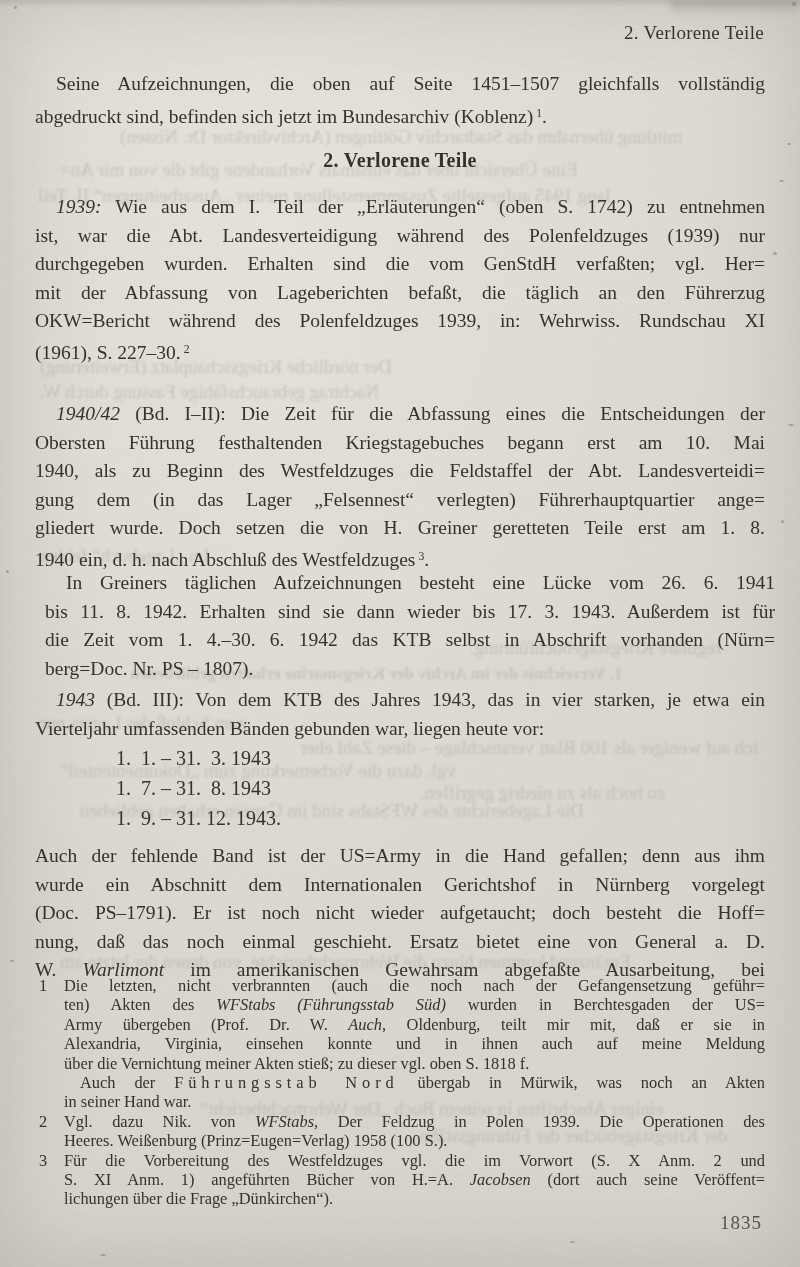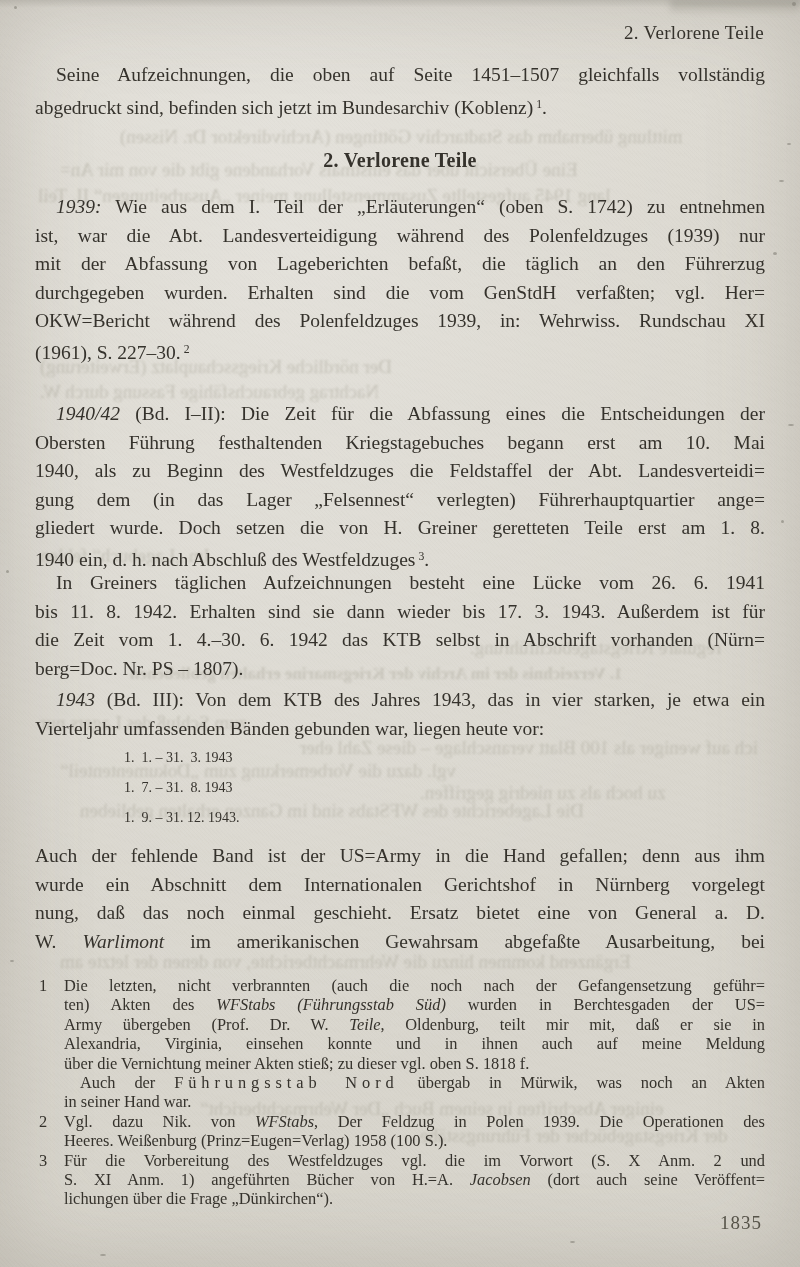--- a/index.html
+++ b/index.html
@@ -20,28 +20,28 @@
   }
   
   .block{position:absolute;left:35px;width:730px;font-size:19.5px;line-height:28.6px;z-index:3;}
   .line{white-space:normal;}
   .j{text-align:justify;text-align-last:justify;}
   .ind{text-indent:21px;}
   .it{font-style:italic;}
   .sup{font-size:0.6em;vertical-align:0.55em;margin-left:3px;letter-spacing:0;}
   .sperr{letter-spacing:0.3em;}
   .running-header{position:absolute;top:22px;right:36px;font-size:19px;letter-spacing:0.3px;z-index:3;}
-  .intro{top:60px;line-height:30px;}
+  .intro{top:69px;line-height:30px;}
   .heading{position:absolute;top:149px;left:35px;width:730px;margin:0;text-align:center;
            font-size:20px;font-weight:bold;letter-spacing:0.3px;z-index:3;}
   .p1939{top:193px;}
   .p1940{top:400px;}
-  .p-greiner{top:569px;}
+  .p-greiner{top:569px;margin-left:10px;}
   .p1943{top:686px;}
-  .list{position:absolute;left:124px;top:743px;font-size:14px;line-height:30px;z-index:3;}
+  .list{position:absolute;left:116px;top:743px;font-size:20px;line-height:30px;z-index:3;}
   .list-line{white-space:pre;}
   .p-auch{top:842px;}
   .footnotes{position:absolute;left:35px;top:976px;width:730px;font-size:16.4px;line-height:19.4px;z-index:3;}
   .fn{position:relative;padding-left:29px;}
   .fn-num{position:absolute;left:4px;top:0;}
   .fn .ind{text-indent:16px;}
   .page-number{position:absolute;top:1212px;right:38px;font-size:19px;color:#565349;letter-spacing:1px;z-index:3;}
   
   .bleed{position:absolute;inset:0;z-index:1;pointer-events:none;}
   .bt{
@@ -105,22 +105,22 @@
   <div class="block intro">
       <div class="line j ind"><span>Seine Aufzeichnungen, die oben auf Seite 1451–1507 gleichfalls vollständig</span></div>
       <div class="line"><span>abgedruckt sind, befinden sich jetzt im Bundesarchiv (Koblenz)</span><span class="sup">1</span><span>.</span></div>
     </div>
 
   <h2 class="heading">2. Verlorene Teile</h2>
 
   <div class="block p1939">
       <div class="line j ind"><span class="it">1939:</span><span> Wie aus dem I. Teil der „Erläuterungen“ (oben S. 1742) zu entnehmen</span></div>
       <div class="line j"><span>ist, war die Abt. Landesverteidigung während des Polenfeldzuges (1939) nur</span></div>
+      <div class="line j"><span>durchgegeben wurden. Erhalten sind die vom GenStdH verfaßten; vgl. Her=</span></div>
       <div class="line j"><span>mit der Abfassung von Lageberichten befaßt, die täglich an den Führerzug</span></div>
-      <div class="line j"><span>durchgegeben wurden. Erhalten sind die vom GenStdH verfaßten; vgl. Her=</span></div>
       <div class="line j"><span>OKW=Bericht während des Polenfeldzuges 1939, in: Wehrwiss. Rundschau XI</span></div>
       <div class="line"><span>(1961), S. 227–30.</span><span class="sup">2</span></div>
     </div>
 
   <div class="block p1940">
       <div class="line j ind"><span class="it">1940/42</span><span> (Bd. I–II): Die Zeit für die Abfassung eines die Entscheidungen der</span></div>
       <div class="line j"><span>Obersten Führung festhaltenden Kriegstagebuches begann erst am 10. Mai</span></div>
       <div class="line j"><span>1940, als zu Beginn des Westfeldzuges die Feldstaffel der Abt. Landesverteidi=</span></div>
       <div class="line j"><span>gung dem (in das Lager „Felsennest“ verlegten) Führerhauptquartier ange=</span></div>
       <div class="line j"><span>gliedert wurde. Doch setzen die von H. Greiner geretteten Teile erst am 1. 8.</span></div>
@@ -141,31 +141,32 @@
 
   <div class="list">
       <div class="list-line">1.  1. – 31.  3. 1943</div>
       <div class="list-line">1.  7. – 31.  8. 1943</div>
       <div class="list-line">1.  9. – 31. 12. 1943.</div>
     </div>
 
   <div class="block p-auch">
       <div class="line j"><span>Auch der fehlende Band ist der US=Army in die Hand gefallen; denn aus ihm</span></div>
       <div class="line j"><span>wurde ein Abschnitt dem Internationalen Gerichtshof in Nürnberg vorgelegt</span></div>
+      <div class="line j"><span>(Doc. PS–1791). Er ist noch nicht wieder aufgetaucht; doch besteht die Hoff=</span></div>
       <div class="line j"><span>nung, daß das noch einmal geschieht. Ersatz bietet eine von General a. D.</span></div>
       <div class="line j"><span>W. </span><span class="it">Warlimont</span><span> im amerikanischen Gewahrsam abgefaßte Ausarbeitung, bei</span></div>
     </div>
 
   <div class="footnotes">
       <div class="fn">
         <span class="fn-num">1</span>
         <div class="fn-body">
           <div class="line j"><span>Die letzten, nicht verbrannten (auch die noch nach der Gefangensetzung geführ=</span></div>
           <div class="line j"><span>ten) Akten des </span><span class="it">WFStabs (Führungsstab Süd)</span><span> wurden in Berchtesgaden der US=</span></div>
-          <div class="line j"><span>Army übergeben (Prof. Dr. W. </span><span class="it">Teile</span><span>, Oldenburg, teilt mir mit, daß er sie in</span></div>
+          <div class="line j"><span>Army übergeben (Prof. Dr. W. </span><span class="it">Auch</span><span>, Oldenburg, teilt mir mit, daß er sie in</span></div>
           <div class="line j"><span>Alexandria, Virginia, einsehen konnte und in ihnen auch auf meine Meldung</span></div>
           <div class="line"><span>über die Vernichtung meiner Akten stieß; zu dieser vgl. oben S. 1818 f.</span></div>
           <div class="line j ind"><span>Auch der </span><span class="sperr">Führungsstab Nord</span><span> übergab in Mürwik, was noch an Akten</span></div>
           <div class="line"><span>in seiner Hand war.</span></div>
         </div>
       </div>
       <div class="fn">
         <span class="fn-num">2</span>
         <div class="fn-body">
           <div class="line j"><span>Vgl. dazu Nik. von </span><span class="it">WFStabs</span><span>, Der Feldzug in Polen 1939. Die Operationen des</span></div>

